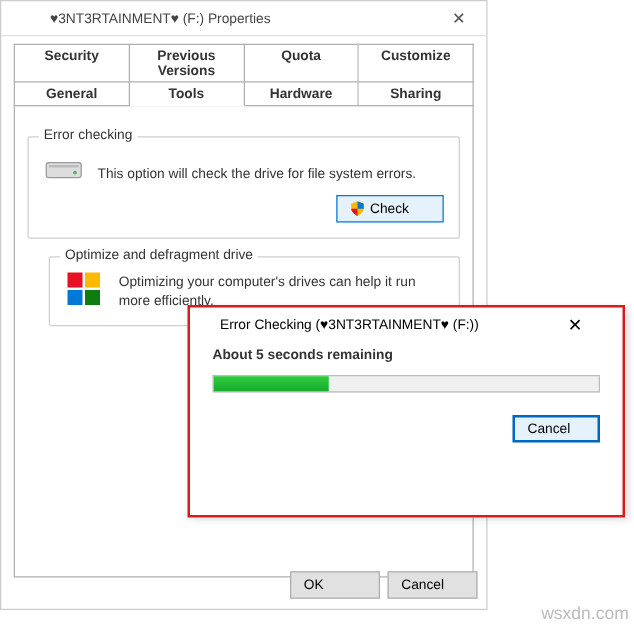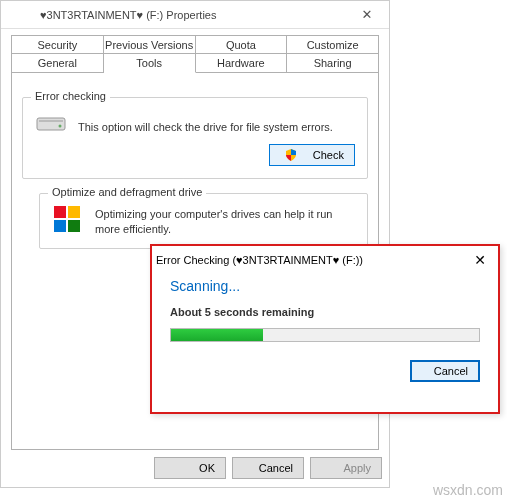--- a/index.html
+++ b/index.html
@@ -4,50 +4,50 @@
   <style>
     * { box-sizing: border-box; font-family: "Segoe UI", Tahoma, sans-serif; font-size: 11px; }
     body { margin: 0; padding: 0; width: 507px; height: 500px; background: #fff; position: relative; }
     
     .prop-window { position: absolute; left: 0; top: 0; width: 390px; height: 488px; border: 1px solid #ccc; background: #fff; }
     .title-bar { height: 28px; display: flex; align-items: center; padding: 0 6px; border-bottom: 1px solid #e0e0e0; }
     .title-text { flex: 1; color: #444; margin-left: 33px; }
     .title-close { width: 32px; text-align: center; color: #555; font-size: 13px; }
     
     .tabs-area { padding: 6px 10px 0 10px; }
-    .tab-row { display: flex; }
+    .tab-row { display: flex; font-weight: bold; }
     .tab { border: 1px solid #b0b0b0; border-bottom: none; padding: 3px 0; text-align: center; background: #fff; color: #333; position: relative; }
     .tab-row.top .tab { flex: 1; }
     .tab-row.bottom { margin-top: -1px; }
     .tab-row.bottom .tab { flex: 1; }
     .tab.active { background: #fff; z-index: 2; border-bottom: 1px solid #fff; }
     .tab + .tab { border-left: none; }
     
     .tab-body { border: 1px solid #b0b0b0; margin-top: -1px; height: 378px; padding: 8px 10px; position: relative; }
     
     .groupbox { border: 1px solid #d0d0d0; border-radius: 2px; padding: 10px 12px 12px 12px; margin-top: 16px; position: relative; }
     .groupbox-label { position: absolute; top: -8px; left: 8px; background: #fff; padding: 0 4px; color: #333; }
     .gb-content { display: flex; gap: 11px; align-items: flex-end; }
     .drive-icon { width: 32px; height: 22px; margin-top: 4px; }
     .drive-icon svg { width: 100%; height: 100%; }
     .gb-text { color: #333; line-height: 1.3; flex: 1; }
     .gb-btnrow { display: flex; justify-content: flex-end; margin-top: 10px; }
-    .win-btn { min-width: 86px; height: 22px; border: 1px solid #0078d7; background: #e5f1fb; color: #000; display: inline-flex; align-items: center; justify-content: flex-end; gap: 16px; padding: 0 10px; }
+    .win-btn { min-width: 86px; height: 22px; border: 1px solid #0078d7; background: #e5f1fb; color: #000; display: inline-flex; align-items: center; justify-content: flex-start; gap: 4px; padding: 0 10px; }
     .win-btn.plain { border: 1px solid #adadad; background: #e1e1e1; }
     .win-btn.plain[data-disabled="true"] { color: #888; }
     .shield { width: 12px; height: 12px; display: inline-block; }
     
     .defrag-icon { width: 32px; height: 32px; }
     
     .bottom-btns { position: absolute; bottom: 8px; right: 7px; display: flex; gap: 6px; }
     .bottom-btns .win-btn { min-width: 72px; }
     
     
     .err-dialog { position: absolute; left: 150px; top: 244px; width: 350px; height: 170px; border: 2px solid #d81b1b; background: #fff; box-shadow: 2px 2px 6px rgba(0,0,0,0.15); }
-    .err-title { height: 28px; display: flex; align-items: center; padding: 0 4px; }
+    .err-title { height: 28px; display: flex; align-items: center; padding: 0 24px; }
     .err-title-text { flex: 1; color: #000; }
     .err-close { width: 28px; text-align: center; font-size: 14px; color: #000; }
     .err-body { padding: 4px 18px 10px 18px; }
     .err-status { color: #0067c0; font-size: 14px; margin-bottom: 12px; }
     .err-remaining { color: #333; margin-bottom: 10px; font-weight: bold; }
     .progress-track { width: 100%; height: 14px; border: 1px solid #bcbcbc; background: #f0f0f0; position: relative; }
     .progress-fill { height: 100%; background: linear-gradient(#2ecc40,#1aab2d); width: 30%; }
     .err-btnrow { display: flex; justify-content: flex-end; margin-top: 18px; }
     .err-btnrow .win-btn { border: 2px solid #0067c0; background: #e5f1fb; min-width: 70px; height: 22px; }
     
@@ -118,31 +118,29 @@
           <span class="gb-text">Optimizing your computer's drives can help it run more efficiently.</span>
         </div>
       </div>
 
     </div>
   </div>
 
   <div class="bottom-btns">
     <button class="win-btn plain">OK</button>
     <button class="win-btn plain">Cancel</button>
-    <button class="win-btn plain" data-disabled="true">Apply</button>
   </div>
 </div>
 
 <div class="err-dialog">
   <div class="err-title">
     <span class="err-title-text">Error Checking (♥3NT3RTAINMENT♥ (F:))</span>
     <span class="err-close">✕</span>
   </div>
   <div class="err-body">
-    <div class="err-status">Scanning...</div>
     <div class="err-remaining">About 5 seconds remaining</div>
     <div class="progress-track">
       <div class="progress-fill" style="width:30%"></div>
     </div>
     <div class="err-btnrow">
       <button class="win-btn">Cancel</button>
     </div>
   </div>
 </div>
 

